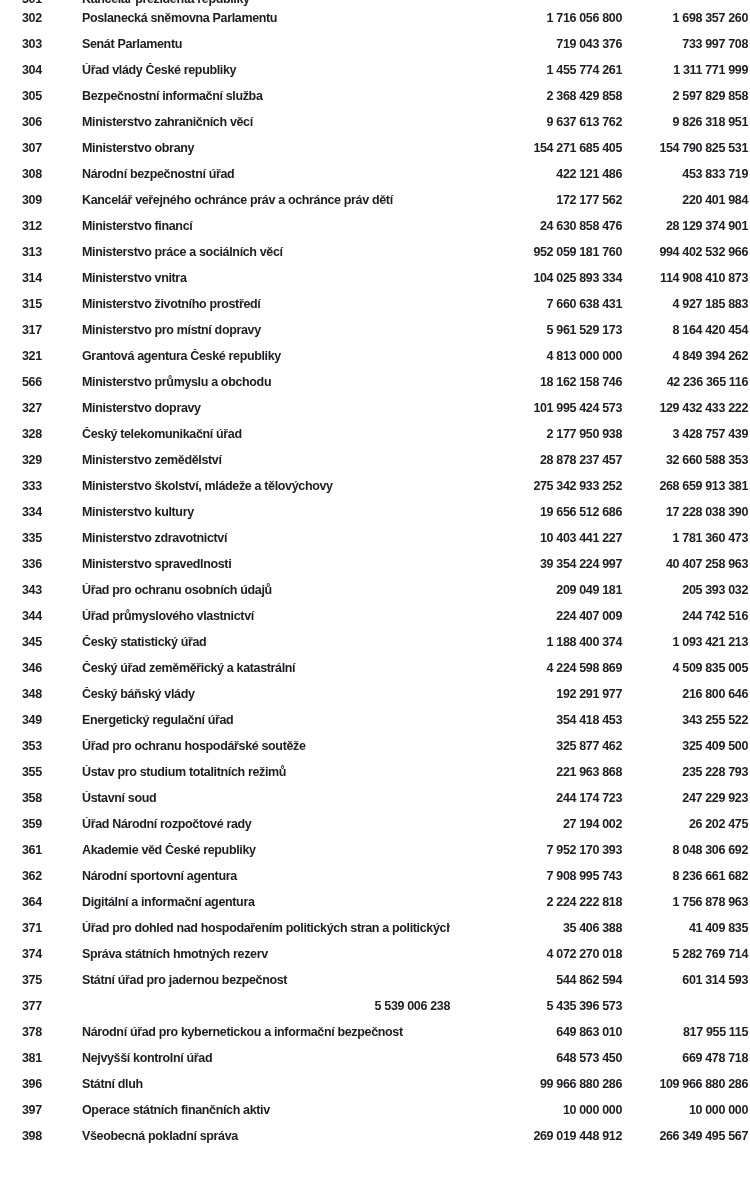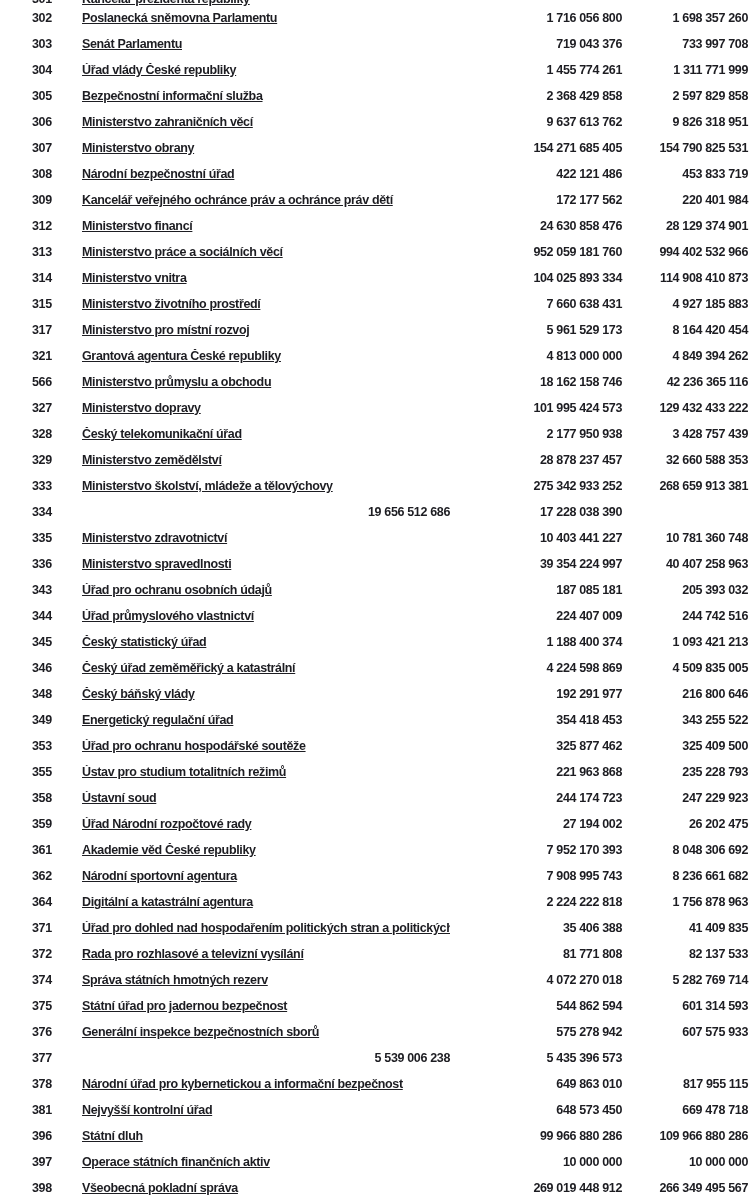--- a/index.html
+++ b/index.html
@@ -30,25 +30,24 @@
     display: grid;
     grid-template-columns: 82px 368px 172px 126px;
     align-items: center;
     color: #1d1d22;
     font-size: 12.5px;
     font-weight: 700;
     letter-spacing: -0.35px;
     white-space: nowrap;
   }
   .row .cell-number {
-    padding-left: 32px;
+    padding-left: 22px;
   }
   .row .cell-name {
     overflow: hidden;
-    text-decoration: underline;
   }
   .row .cell-value1,
   .row .cell-value2 {
     text-align: right;
   }
   .partial-row {
     position: absolute;
     top: -14px;
     left: 0;
     width: 750px;
@@ -146,21 +145,21 @@
 
   <div class="row">
     <div class="cell-number">315</div>
     <div class="cell-name">Ministerstvo životního prostředí</div>
     <div class="cell-value1">7 660 638 431</div>
     <div class="cell-value2">4 927 185 883</div>
   </div>
 
   <div class="row">
     <div class="cell-number">317</div>
-    <div class="cell-name">Ministerstvo pro místní rozvoj</div>
+    <div class="cell-name">Ministerstvo pro místní dopravy</div>
     <div class="cell-value1">5 961 529 173</div>
     <div class="cell-value2">8 164 420 454</div>
   </div>
 
   <div class="row">
     <div class="cell-number">321</div>
     <div class="cell-name">Grantová agentura České republiky</div>
     <div class="cell-value1">4 813 000 000</div>
     <div class="cell-value2">4 849 394 262</div>
   </div>
@@ -195,42 +194,43 @@
 
   <div class="row">
     <div class="cell-number">333</div>
     <div class="cell-name">Ministerstvo školství, mládeže a tělovýchovy</div>
     <div class="cell-value1">275 342 933 252</div>
     <div class="cell-value2">268 659 913 381</div>
   </div>
 
   <div class="row">
     <div class="cell-number">334</div>
+    <div class="cell-name">Ministerstvo kultury</div>
     <div class="cell-value1">19 656 512 686</div>
     <div class="cell-value2">17 228 038 390</div>
   </div>
 
   <div class="row">
     <div class="cell-number">335</div>
     <div class="cell-name">Ministerstvo zdravotnictví</div>
     <div class="cell-value1">10 403 441 227</div>
-    <div class="cell-value2">10 781 360 748</div>
+    <div class="cell-value2">1 781 360 473</div>
   </div>
 
   <div class="row">
     <div class="cell-number">336</div>
     <div class="cell-name">Ministerstvo spravedlnosti</div>
     <div class="cell-value1">39 354 224 997</div>
     <div class="cell-value2">40 407 258 963</div>
   </div>
 
   <div class="row">
     <div class="cell-number">343</div>
     <div class="cell-name">Úřad pro ochranu osobních údajů</div>
-    <div class="cell-value1">187 085 181</div>
+    <div class="cell-value1">209 049 181</div>
     <div class="cell-value2">205 393 032</div>
   </div>
 
   <div class="row">
     <div class="cell-number">344</div>
     <div class="cell-name">Úřad průmyslového vlastnictví</div>
     <div class="cell-value1">224 407 009</div>
     <div class="cell-value2">244 742 516</div>
   </div>
 
@@ -299,59 +299,47 @@
 
   <div class="row">
     <div class="cell-number">362</div>
     <div class="cell-name">Národní sportovní agentura</div>
     <div class="cell-value1">7 908 995 743</div>
     <div class="cell-value2">8 236 661 682</div>
   </div>
 
   <div class="row">
     <div class="cell-number">364</div>
-    <div class="cell-name">Digitální a katastrální agentura</div>
+    <div class="cell-name">Digitální a informační agentura</div>
     <div class="cell-value1">2 224 222 818</div>
     <div class="cell-value2">1 756 878 963</div>
   </div>
 
   <div class="row">
     <div class="cell-number">371</div>
     <div class="cell-name">Úřad pro dohled nad hospodařením politických stran a politických hnutí</div>
     <div class="cell-value1">35 406 388</div>
     <div class="cell-value2">41 409 835</div>
   </div>
 
-  <div class="row">
-    <div class="cell-number">372</div>
-    <div class="cell-name">Rada pro rozhlasové a televizní vysílání</div>
-    <div class="cell-value1">81 771 808</div>
-    <div class="cell-value2">82 137 533</div>
-  </div>
 
   <div class="row">
     <div class="cell-number">374</div>
     <div class="cell-name">Správa státních hmotných rezerv</div>
     <div class="cell-value1">4 072 270 018</div>
     <div class="cell-value2">5 282 769 714</div>
   </div>
 
   <div class="row">
     <div class="cell-number">375</div>
     <div class="cell-name">Státní úřad pro jadernou bezpečnost</div>
     <div class="cell-value1">544 862 594</div>
     <div class="cell-value2">601 314 593</div>
   </div>
 
-  <div class="row">
-    <div class="cell-number">376</div>
-    <div class="cell-name">Generální inspekce bezpečnostních sborů</div>
-    <div class="cell-value1">575 278 942</div>
-    <div class="cell-value2">607 575 933</div>
-  </div>
 
   <div class="row">
     <div class="cell-number">377</div>
     <div class="cell-value1">5 539 006 238</div>
     <div class="cell-value2">5 435 396 573</div>
   </div>
 
   <div class="row">
     <div class="cell-number">378</div>
     <div class="cell-name">Národní úřad pro kybernetickou a informační bezpečnost</div>

